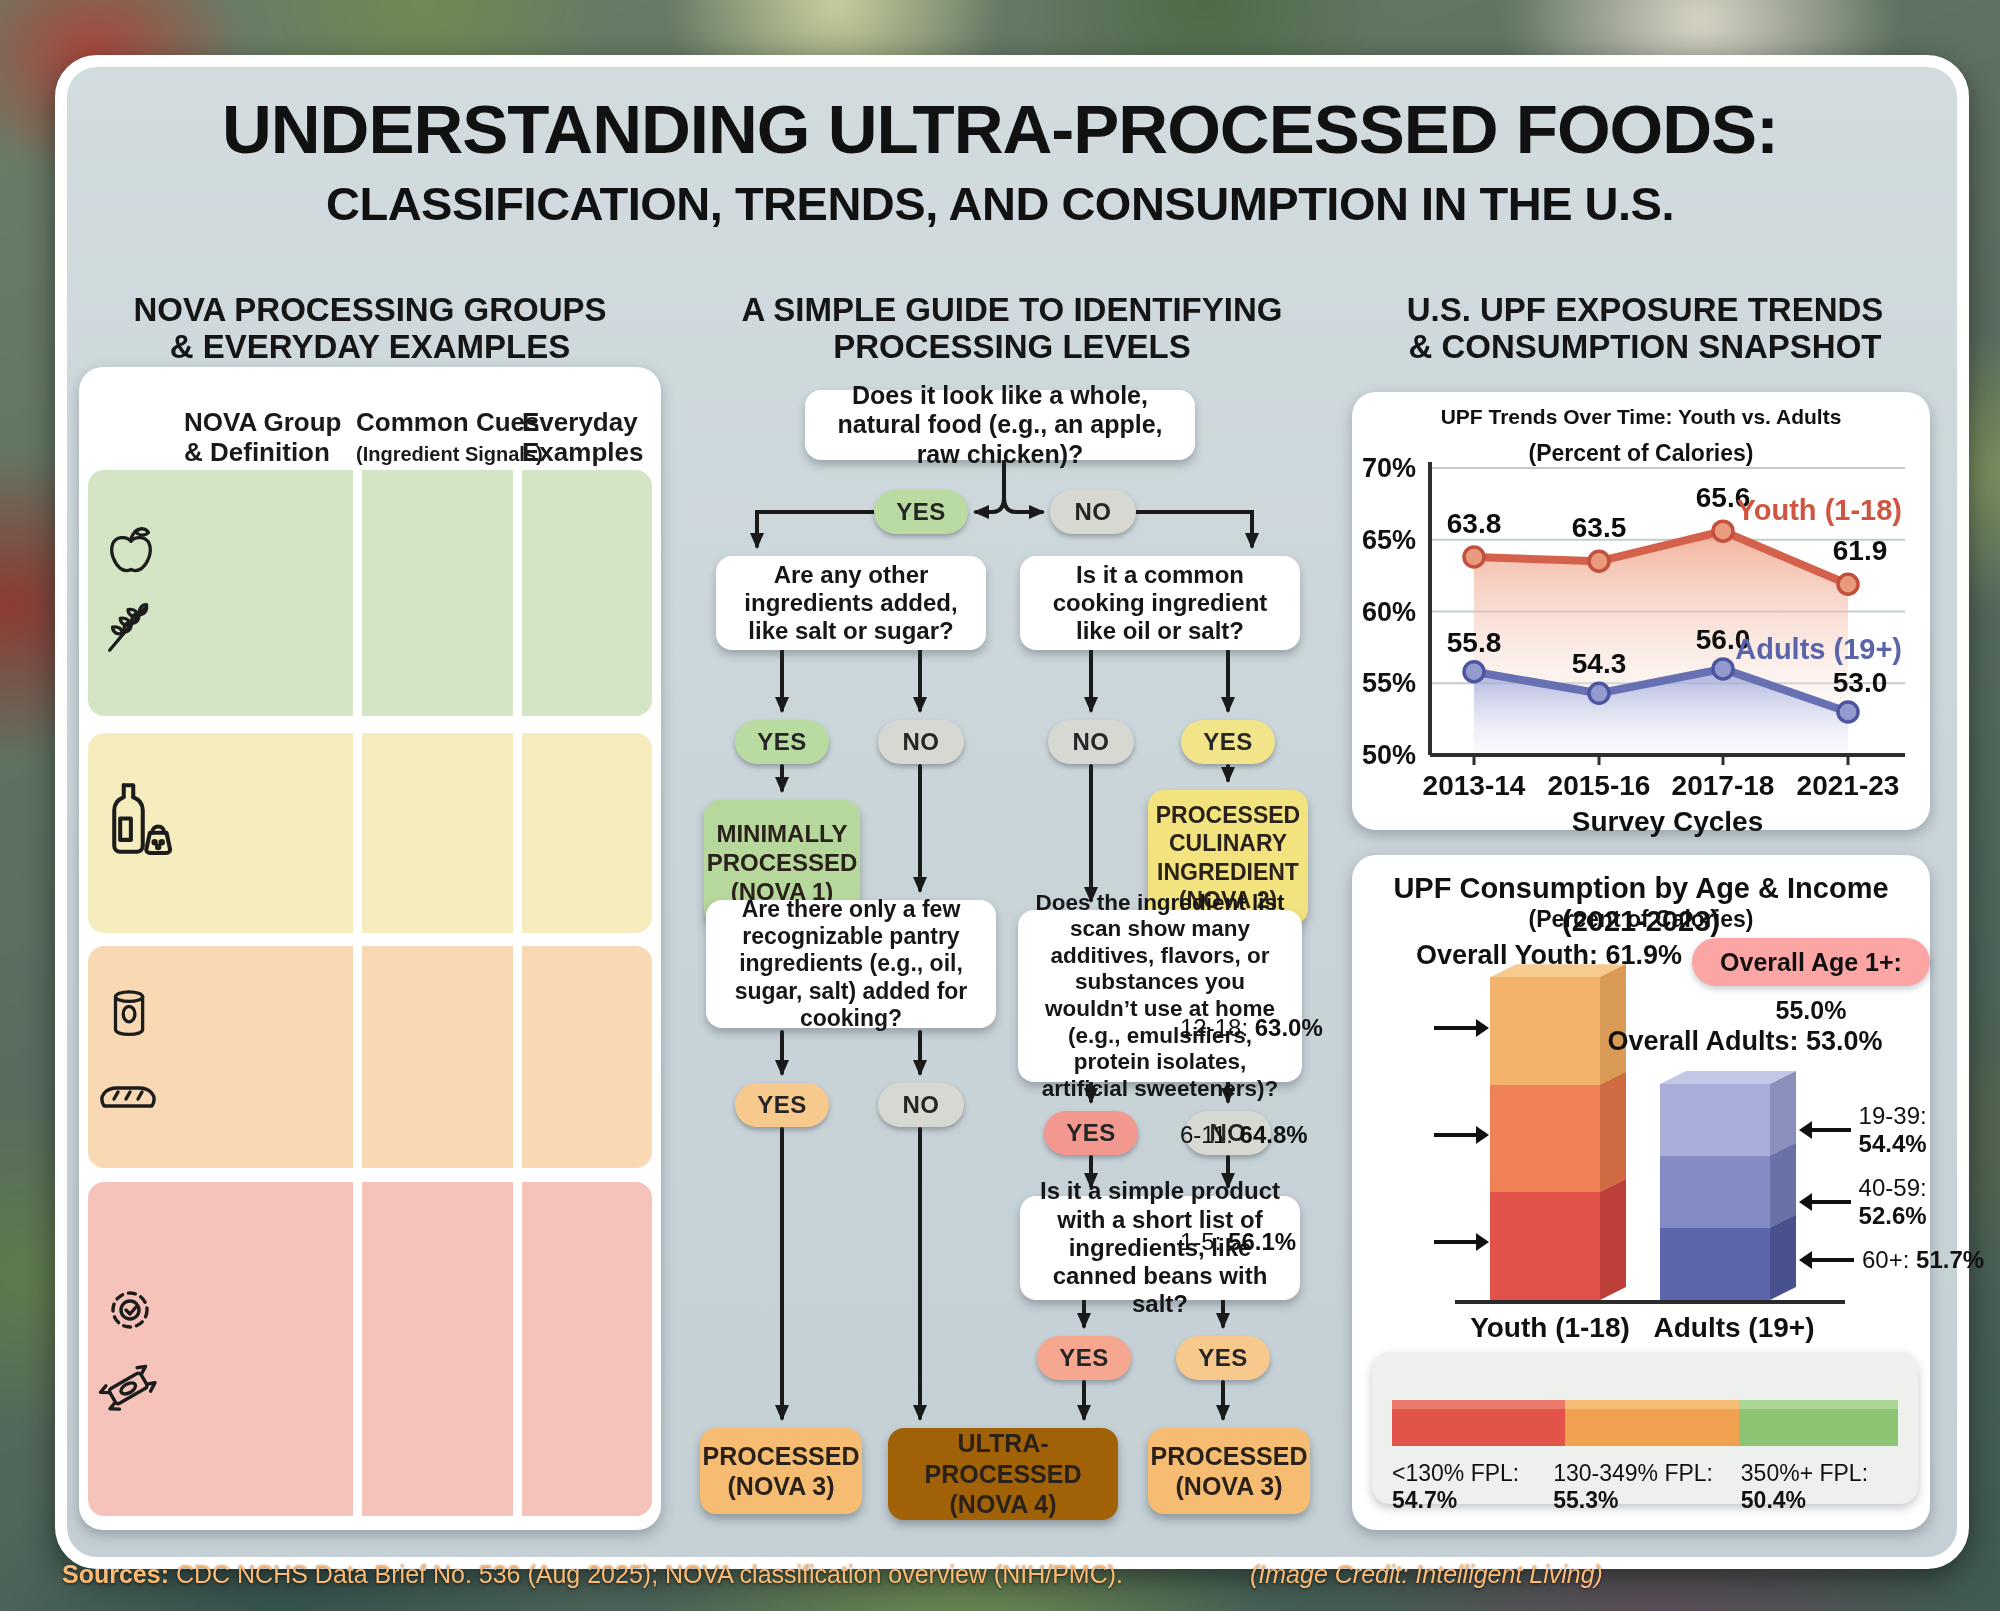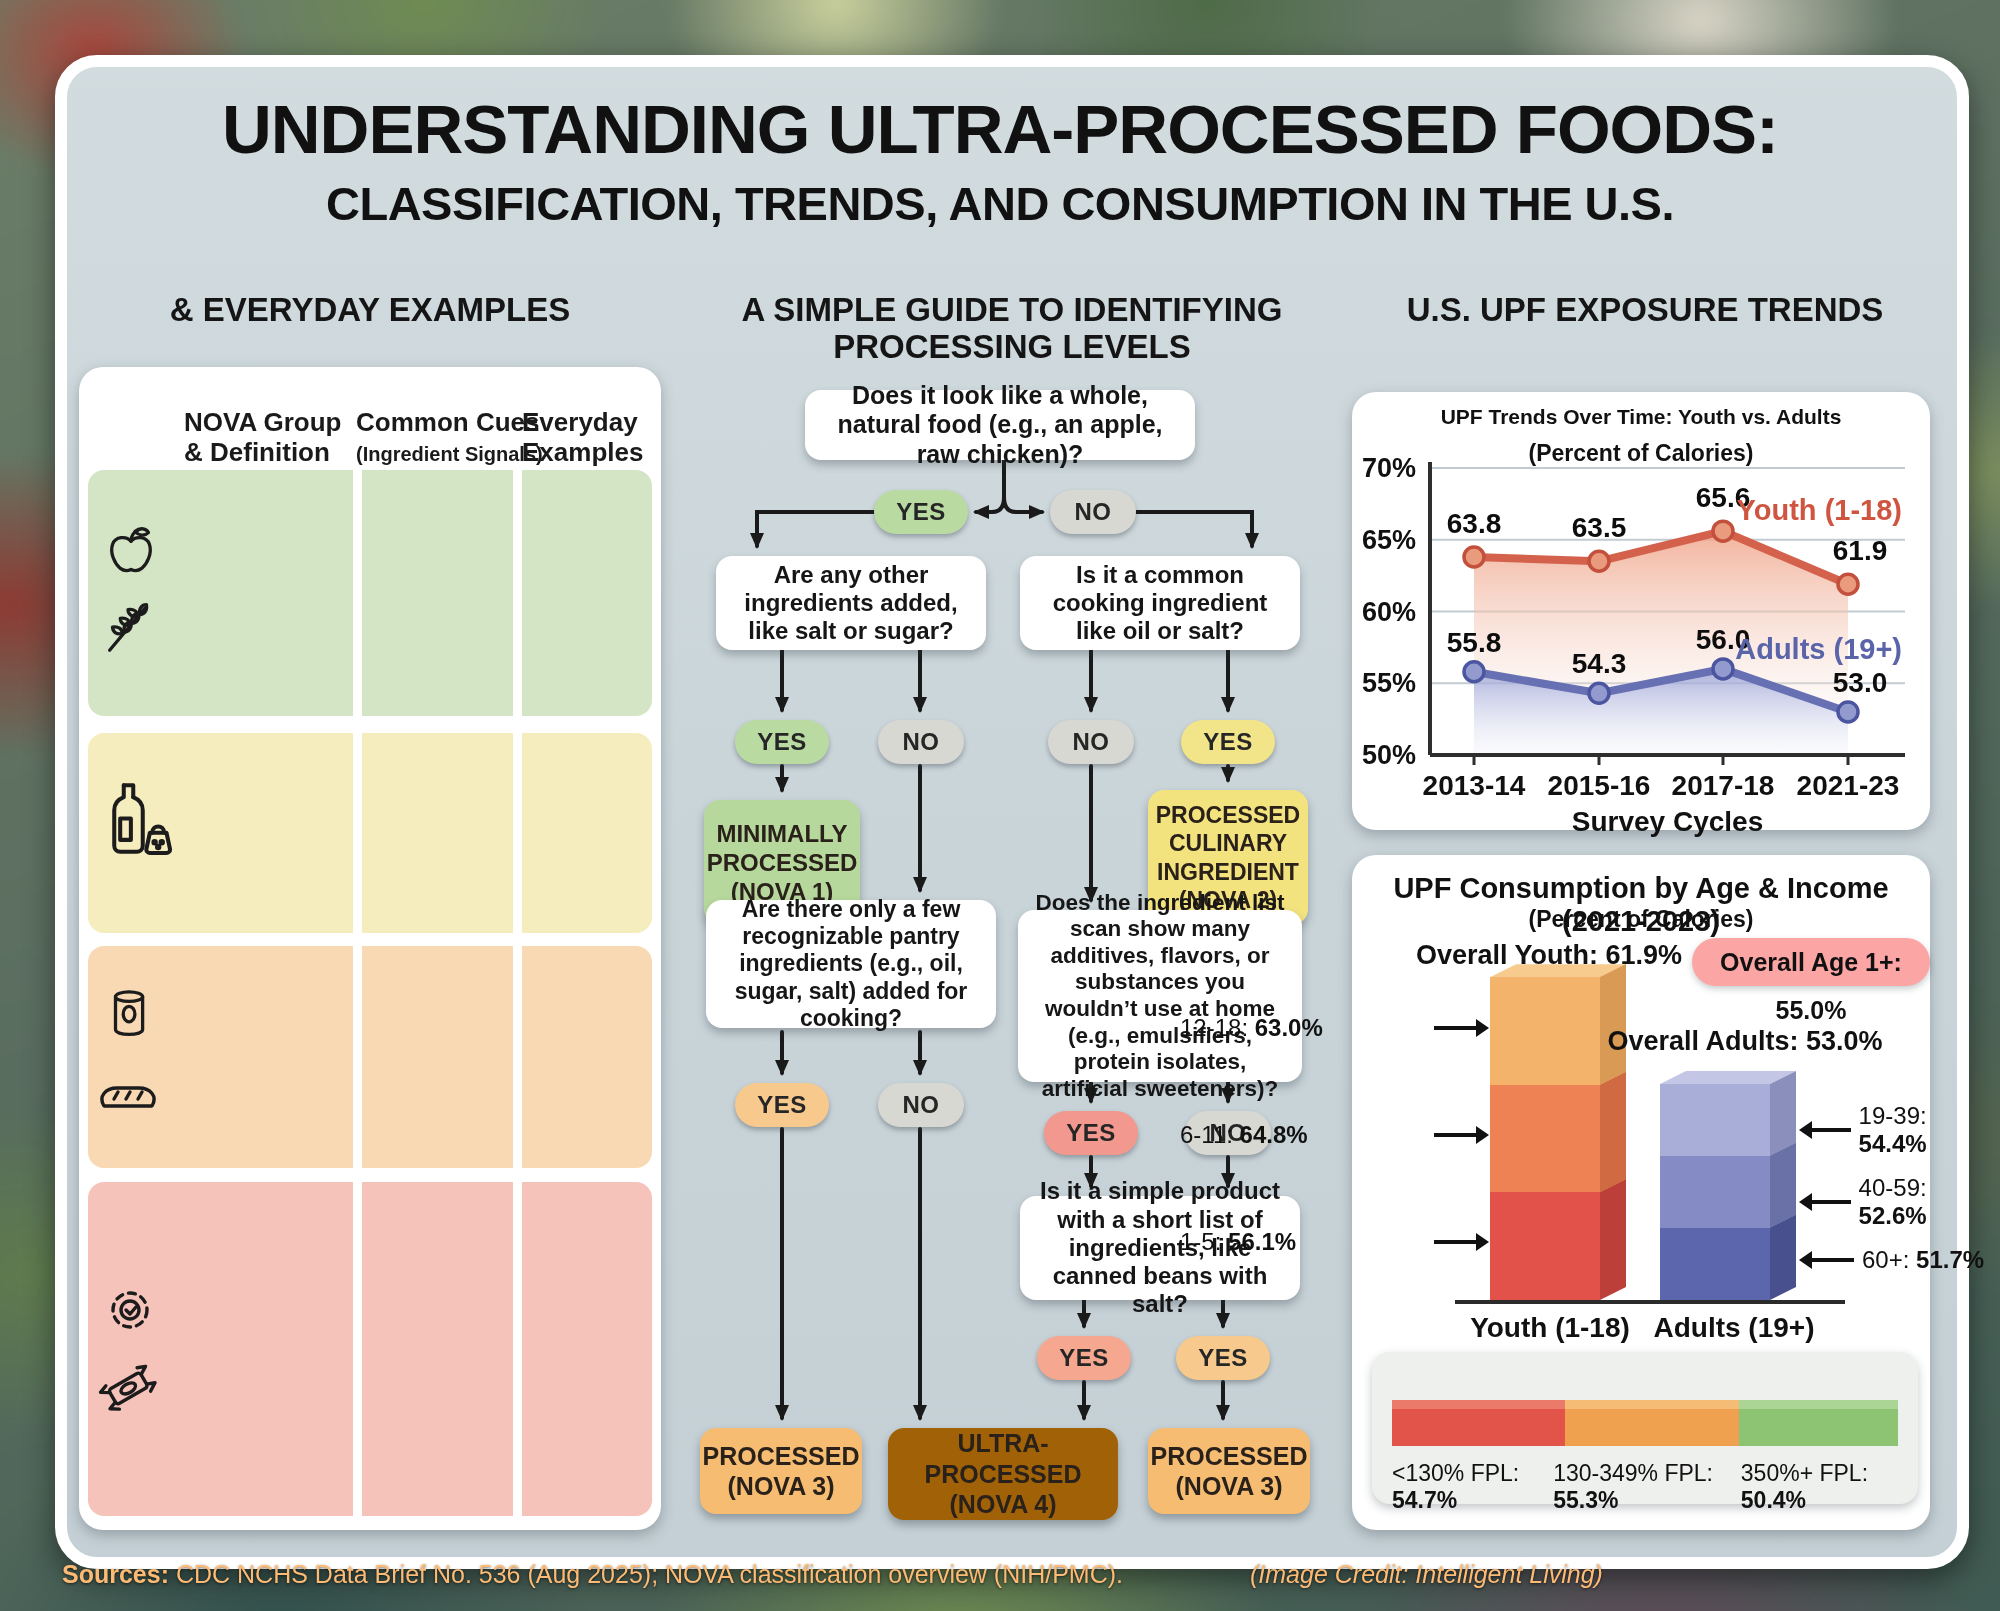--- a/index.html
+++ b/index.html
@@ -99,28 +99,30 @@
 <body>
 
 <div id="page">
   <div class="bg"></div>
   <div class="card"></div>
 
   <div class="t center title1" style="left:100px;top:90px;width:1800px;">UNDERSTANDING ULTRA-PROCESSED FOODS:</div>
   <div class="t center title2" style="left:100px;top:176px;width:1800px;">CLASSIFICATION, TRENDS, AND CONSUMPTION IN THE U.S.</div>
 
   <div class="t center sechead" style="left:90px;top:292px;width:560px;">
+    <div>NOVA PROCESSING GROUPS</div>
     <div>&amp; EVERYDAY EXAMPLES</div>
   </div>
   <div class="t center sechead" style="left:712px;top:292px;width:600px;">
     <div>A SIMPLE GUIDE TO IDENTIFYING</div>
     <div>PROCESSING LEVELS</div>
   </div>
   <div class="t center sechead" style="left:1345px;top:292px;width:600px;">
     <div>U.S. UPF EXPOSURE TRENDS</div>
+    <div>&amp; CONSUMPTION SNAPSHOT</div>
   </div>
 
   <div class="panel" style="left:79px;top:367px;width:582px;height:1163px;"></div>
 
   <div class="t th" style="left:184px;top:408px;">
     <div>NOVA Group</div>
       <div>&amp; Definition</div>
   </div>
   <div class="t th" style="left:356px;top:408px;">
     <div>Common Cues</div><small>(Ingredient Signals)</small>

